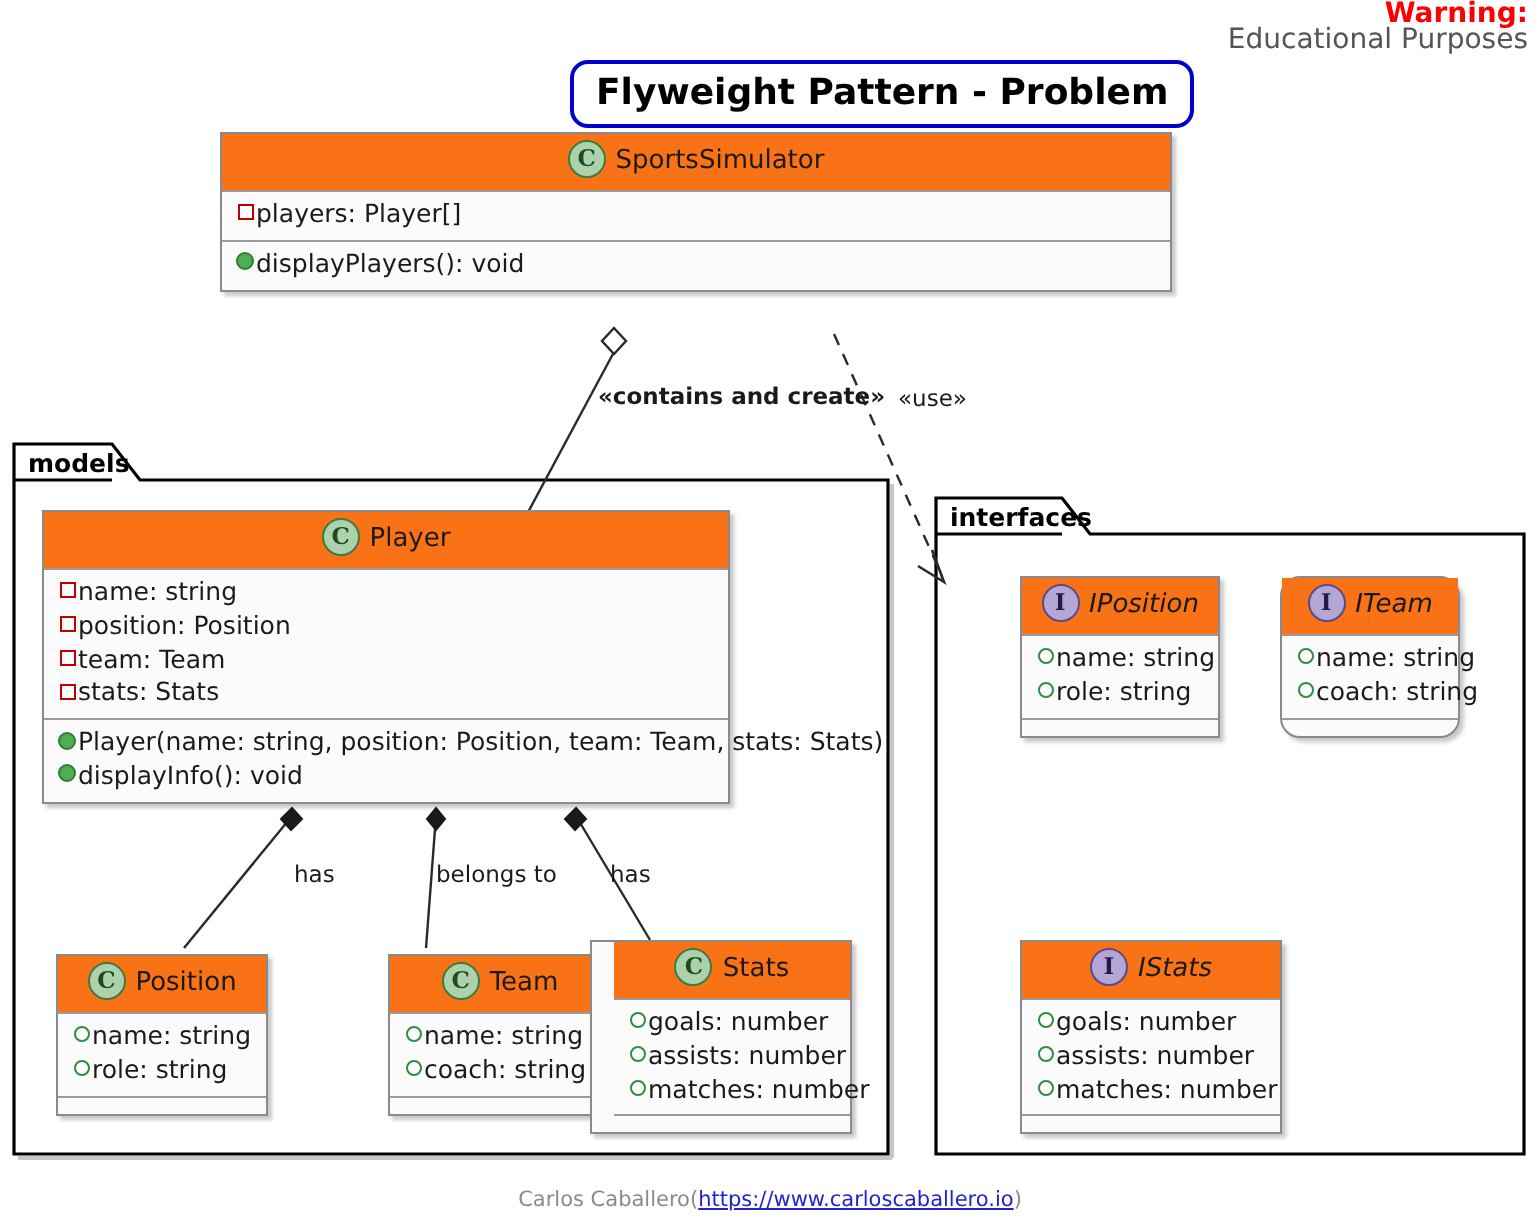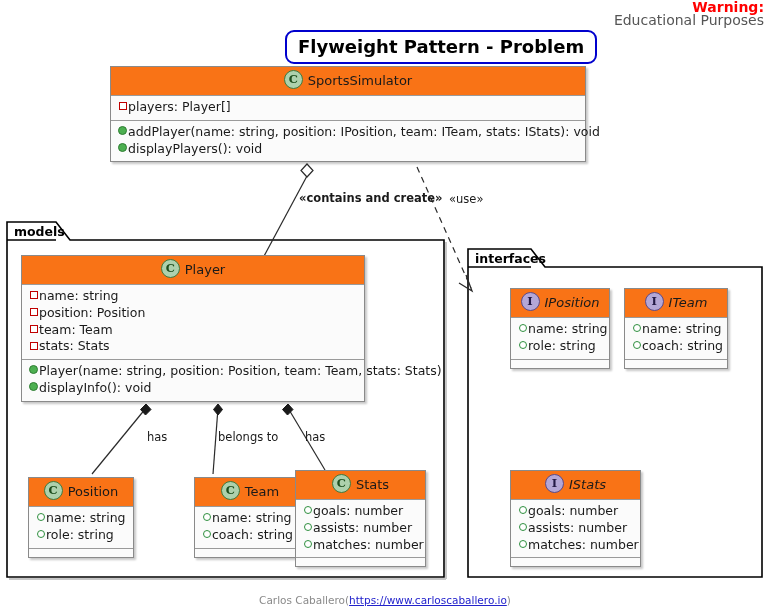--- a/index.html
+++ b/index.html
@@ -216,21 +216,20 @@
 <div class="abs edge-label" style="left:305px; top:430px;">has</div>
 
 <div class="abs uml-box" style="left:110px; top:66px; width:476px;">
   <div class="uml-head">
     <span class="badge badge-class">C</span><span class="nm">SportsSimulator</span>
   </div>
   <div class="uml-sec">
     <span class="member"><span class="mk mk-private"></span><span>players: Player[]</span></span>
   </div>
   <div class="uml-sec">
-    <span class="member"><span class="mk mk-public-m"></span><span>addPlayer(name: string, position: IPosition, team: ITeam, stats: IStats): void</span></span>
     <span class="member"><span class="mk mk-public-m"></span><span>displayPlayers(): void</span></span>
   </div>
 </div>
 
 <div class="abs uml-box" style="left:21px; top:255px; width:344px;">
   <div class="uml-head">
     <span class="badge badge-class">C</span><span class="nm">Player</span>
   </div>
   <div class="uml-sec">
     <span class="member"><span class="mk mk-private"></span><span>name: string</span></span>
@@ -259,21 +258,21 @@
   <div class="uml-head">
     <span class="badge badge-class">C</span><span class="nm">Team</span>
   </div>
   <div class="uml-sec">
     <span class="member"><span class="mk mk-public-f"></span><span>name: string</span></span>
     <span class="member"><span class="mk mk-public-f"></span><span>coach: string</span></span>
   </div>
   <div class="uml-sec empty"></div>
 </div>
 
-<div class="abs uml-box" style="left:295px; top:470px; width:131px;">
+<div class="abs uml-box" style="left:295px; top:470px; width:131px;padding-left:11px;">
   <div class="uml-head">
     <span class="badge badge-class">C</span><span class="nm">Stats</span>
   </div>
   <div class="uml-sec">
     <span class="member"><span class="mk mk-public-f"></span><span>goals: number</span></span>
     <span class="member"><span class="mk mk-public-f"></span><span>assists: number</span></span>
     <span class="member"><span class="mk mk-public-f"></span><span>matches: number</span></span>
   </div>
   <div class="uml-sec empty"></div>
 </div>
@@ -282,21 +281,21 @@
   <div class="uml-head">
     <span class="badge badge-iface">I</span><span class="nm iface-name">IPosition</span>
   </div>
   <div class="uml-sec">
     <span class="member"><span class="mk mk-public-f"></span><span>name: string</span></span>
     <span class="member"><span class="mk mk-public-f"></span><span>role: string</span></span>
   </div>
   <div class="uml-sec empty"></div>
 </div>
 
-<div class="abs uml-box" style="left:624px; top:288px; width:104px;">
+<div class="abs uml-box" style="left:640px; top:288px; width:90px;border-radius:10px;">
   <div class="uml-head">
     <span class="badge badge-iface">I</span><span class="nm iface-name">ITeam</span>
   </div>
   <div class="uml-sec">
     <span class="member"><span class="mk mk-public-f"></span><span>name: string</span></span>
     <span class="member"><span class="mk mk-public-f"></span><span>coach: string</span></span>
   </div>
   <div class="uml-sec empty"></div>
 </div>
 

